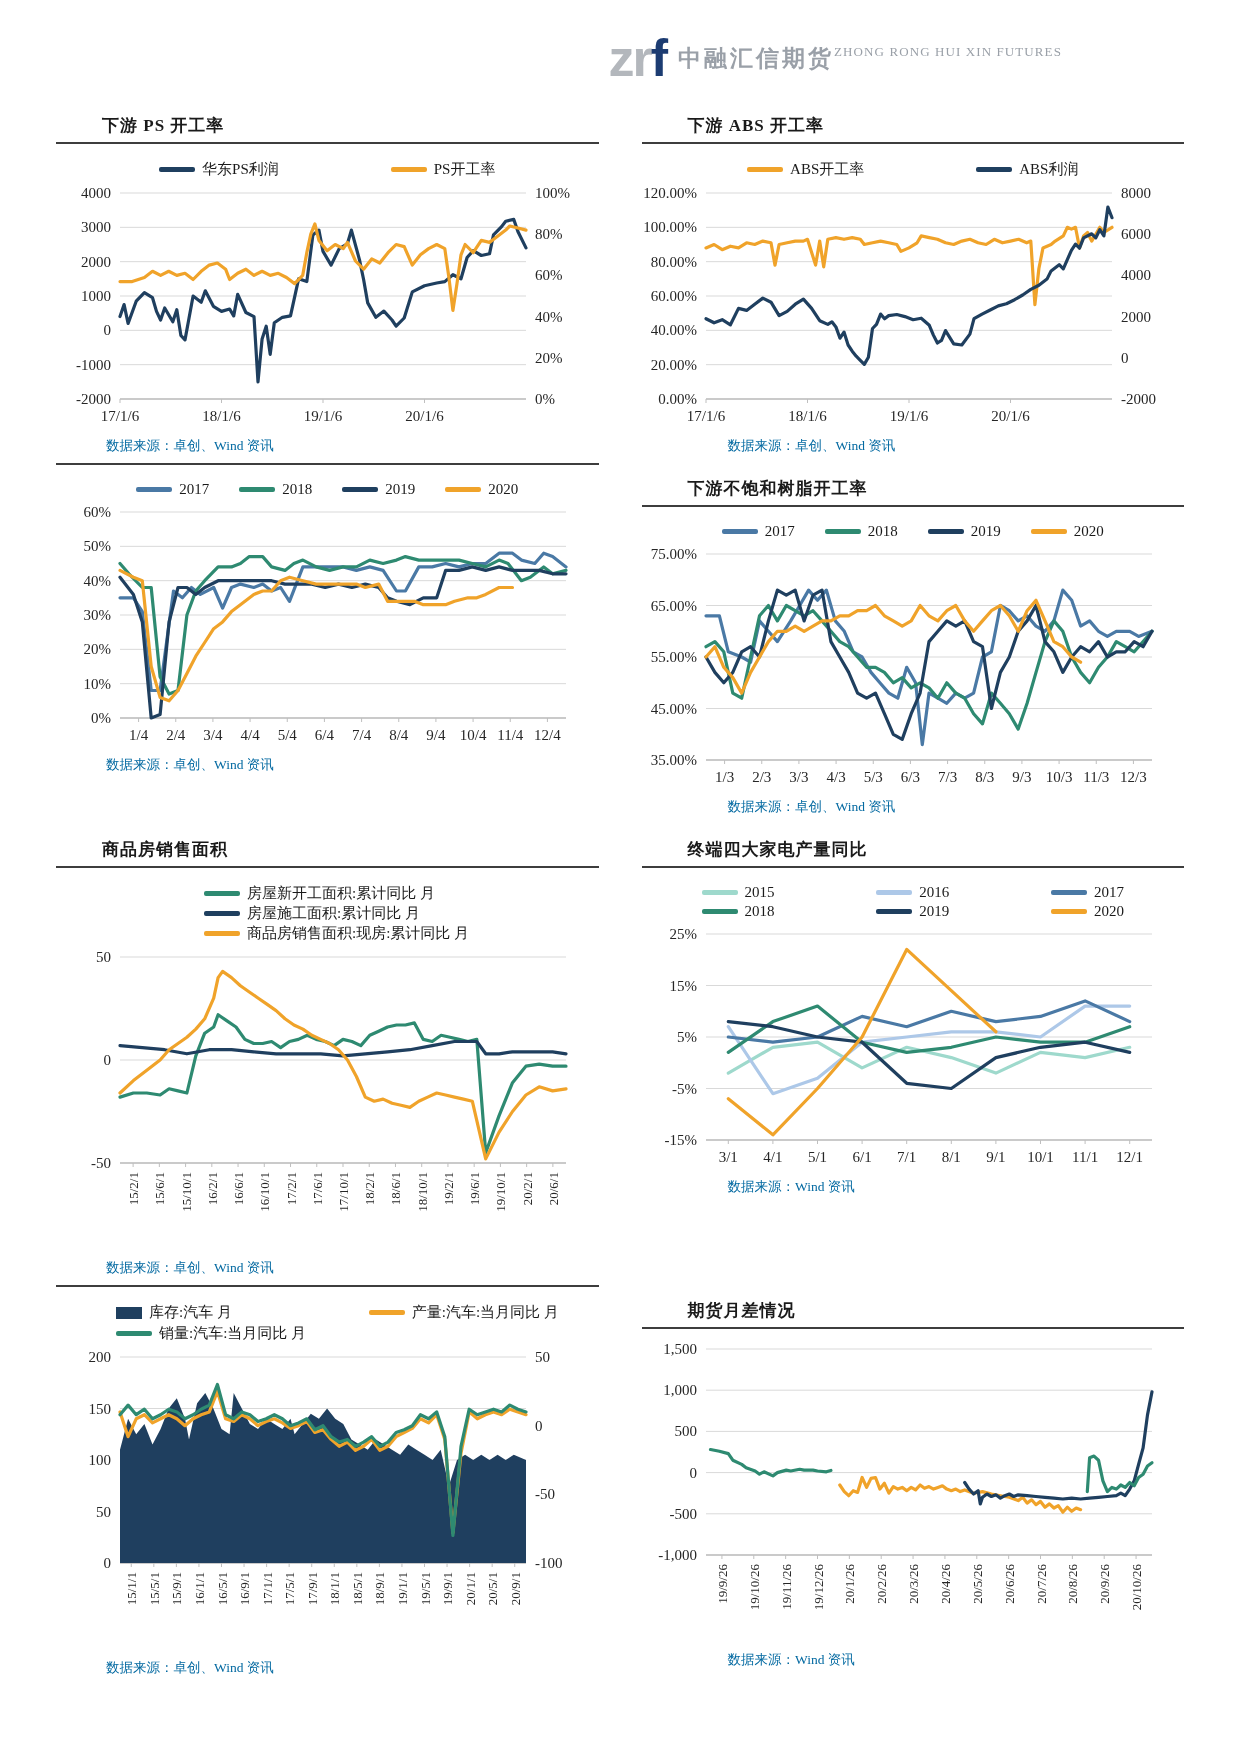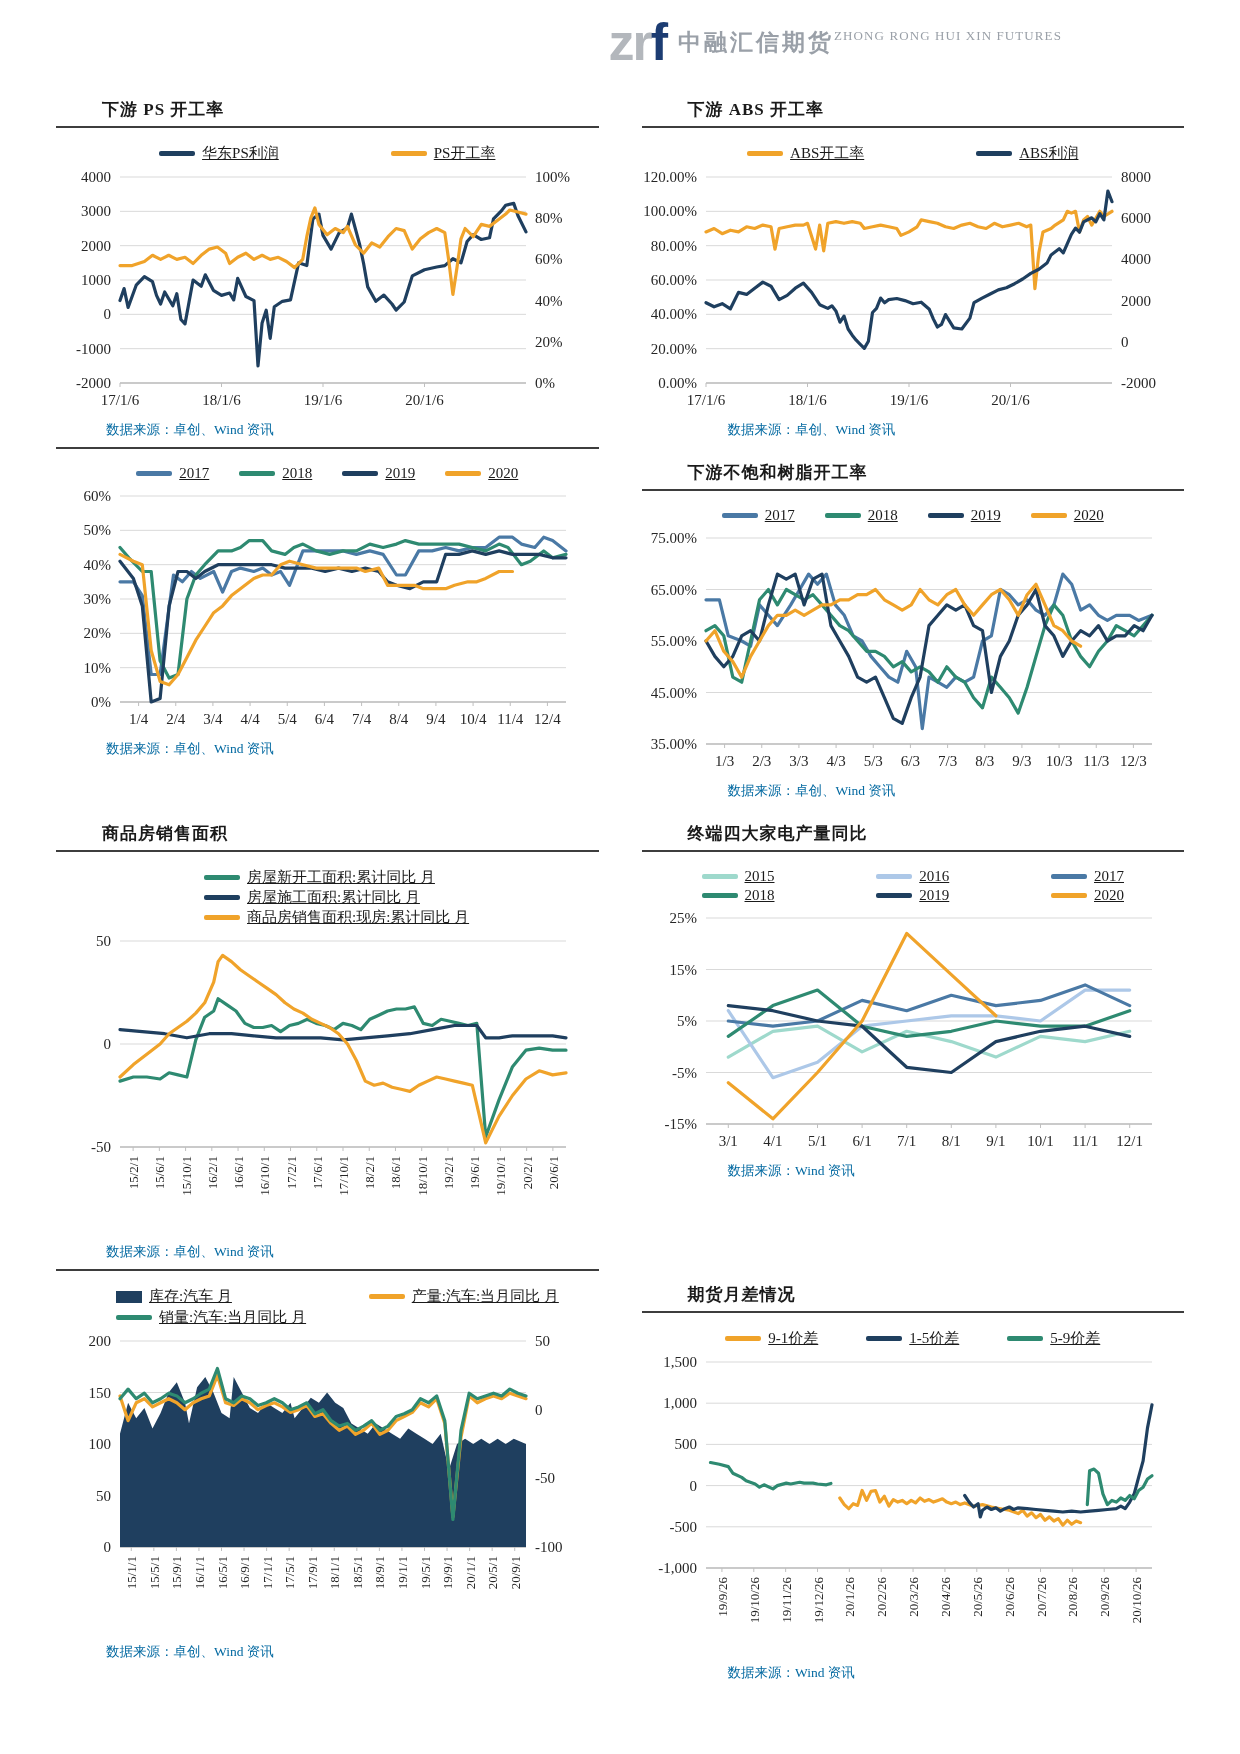--- a/index.html
+++ b/index.html
@@ -1,35 +1,35 @@
 <!DOCTYPE html>
 <html><head>
 <meta charset="utf-8">
 <style>
   html,body{margin:0;padding:0;background:#fff;}
   body{width:1240px;height:1754px;overflow:hidden;
        font-family:"Liberation Serif","DejaVu Serif",serif;color:#1a1a1a;}
-  .page{width:1240px;height:1288px;position:relative;box-sizing:border-box;padding-top:0;border-radius:9px;}
+  .page{width:1240px;height:1288px;position:relative;box-sizing:border-box;padding-top:16px;border-radius:9px;}
 
   
   .hdr{display:flex;justify-content:flex-end;padding-right:178px;height:84px;align-items:center;}
   .logo{display:flex;align-items:center;gap:10px;}
   .logo-mark{font-family:"Liberation Sans","DejaVu Sans",sans-serif;font-weight:bold;font-size:52px;line-height:1;}
   .logo-zr{color:#b3b7bc;letter-spacing:-2px;}
   .logo-f{color:#1c3c72;}
   .logo-text{display:flex;flex-direction:row;line-height:1.15;}
   .logo-cn{font-family:"Liberation Sans","DejaVu Sans",sans-serif;font-weight:bold;font-size:23px;color:#9aa0a8;letter-spacing:3px;}
   .logo-en{font-family:Liberation Serif, serif;font-size:13px;color:#9aa0a8;letter-spacing:1.1px;}
 
   
   .grid{display:grid;grid-template-columns:1fr 1fr;column-gap:43px;padding:0 56px;}
   .chart-block{min-width:0;}
   .chart-title{font-size:17px;font-weight:bold;margin:14px 0 5px 46px;letter-spacing:1px;}
   .title-rule{height:2px;background:#3d3d3d;margin-bottom:8px;}
-  .legend{margin:16px 0 0 0;text-decoration:underline;}
+  .legend{margin:16px 0 0 0;}
   .lg-item{display:inline-flex;align-items:center;font-size:15px;white-space:nowrap;}
   .sw-line{width:36px;height:4.5px;border-radius:2px;display:inline-block;margin-right:7px;}
   .sw-area{width:26px;height:12px;display:inline-block;margin-right:7px;}
   .lg-row2{display:flex;justify-content:center;column-gap:112px;}
   .lg-row3{display:flex;justify-content:center;column-gap:48px;}
   .lg-row4{display:flex;justify-content:center;column-gap:30px;}
   .lg-stack{display:flex;flex-direction:column;align-items:flex-start;padding-left:148px;gap:1px;}
   .lg-grid3{display:grid;grid-template-columns:repeat(3,auto);justify-content:space-between;padding:0 60px;row-gap:2px;}
   .lg-grid2{display:grid;grid-template-columns:1.1fr 1fr;justify-content:start;padding-left:60px;row-gap:2px;}
   .fig{margin-top:2px;}
@@ -488,34 +488,20 @@
             <text x="463.72222222222223" y="227" class="tick rot" text-anchor="end" transform="rotate(-90 463.72222222222223 227)">20/9/1</text>
             <path d="M64.0 218.0L64.0 104.7L72.1 73.8L80.2 89.3L88.4 78.9L96.5 99.6L104.6 84.1L112.7 63.5L120.8 53.2L129.0 73.8L133.0 94.4L141.1 58.3L149.3 48.1L157.4 63.5L165.5 84.1L173.6 89.3L177.7 48.1L185.8 63.5L193.9 78.9L202.0 84.1L210.2 73.8L218.3 78.9L226.4 84.1L234.5 73.8L238.6 89.3L246.7 78.9L254.8 68.7L262.9 73.8L271.1 63.5L279.2 73.8L287.3 78.9L295.4 94.4L303.5 99.6L311.7 104.7L319.8 94.4L327.9 99.6L336.0 104.7L344.1 109.8L352.3 99.6L360.4 104.7L368.5 109.8L376.6 115.0L384.7 104.7L392.9 140.8L401.0 115.0L409.1 109.8L417.2 115.0L425.3 109.8L433.5 115.0L441.6 109.8L449.7 115.0L457.8 109.8L470.0 115.0L470.0 218.0Z" fill="#1F3F5F" stroke="none"></path>
             <path d="M64.0 66.9L72.1 91.7L80.2 73.8L88.4 69.7L96.5 77.9L104.6 73.8L112.7 69.7L120.8 73.8L129.0 80.7L137.1 73.8L145.2 69.7L153.3 66.9L161.4 46.3L169.6 73.8L177.7 76.5L185.8 69.7L193.9 73.8L202.0 80.7L210.2 76.5L218.3 73.8L226.4 77.9L234.5 83.4L242.6 80.7L250.8 76.5L258.9 87.5L267.0 84.8L275.1 94.4L283.2 101.3L291.4 97.1L299.5 105.4L307.6 101.3L315.7 94.4L323.8 105.4L332.0 101.3L340.1 91.7L348.2 87.5L356.3 83.4L364.4 73.8L372.6 77.9L380.7 69.7L388.8 94.4L396.9 187.8L405.0 108.1L413.2 66.9L421.3 73.8L429.4 69.7L437.5 66.9L445.6 69.7L453.8 64.2L461.9 66.9L470.0 69.7" fill="none" stroke="#F0A32A" stroke-width="3.2" stroke-linejoin="round" stroke-linecap="round"></path>
             <path d="M64.0 69.7L72.1 60.1L80.2 69.7L88.4 64.2L96.5 73.8L104.6 69.7L112.7 64.2L120.8 66.9L129.0 73.8L137.1 69.7L145.2 64.2L153.3 60.1L161.4 39.5L169.6 69.7L177.7 73.8L185.8 66.9L193.9 69.7L202.0 76.5L210.2 73.8L218.3 69.7L226.4 73.8L234.5 80.7L242.6 77.9L250.8 73.8L258.9 84.8L267.0 80.7L275.1 91.7L283.2 97.1L291.4 94.4L299.5 101.3L307.6 97.1L315.7 91.7L323.8 101.3L332.0 97.1L340.1 87.5L348.2 84.8L356.3 80.7L364.4 69.7L372.6 73.8L380.7 66.9L388.8 91.7L396.9 190.5L405.0 101.3L413.2 64.2L421.3 69.7L429.4 66.9L437.5 64.2L445.6 66.9L453.8 60.1L461.9 64.2L470.0 66.9" fill="none" stroke="#2E8A71" stroke-width="3.2" stroke-linejoin="round" stroke-linecap="round"></path>
           </svg></div>
         <div class="source">数据来源：卓创、Wind 资讯</div>
       </div>
       <div class="chart-block">
         <h2 class="chart-title">期货月差情况</h2>
         <div class="title-rule"></div>
-        <div class="legend lg-row3">
-          <span class="lg-item">
-            <span class="sw-line" style="background: rgb(240, 163, 42);"></span>
-            <span>9-1价差</span>
-          </span>
-          <span class="lg-item">
-            <span class="sw-line" style="background: rgb(31, 63, 95);"></span>
-            <span>1-5价差</span>
-          </span>
-          <span class="lg-item">
-            <span class="sw-line" style="background: rgb(46, 138, 113);"></span>
-            <span>5-9价差</span>
-          </span>
-        </div>
         <div class="fig"><svg width="528" height="310" viewBox="0 0 528 310">
             <line x1="64" y1="12" x2="510" y2="12" stroke="#D9D9D9" stroke-width="1"></line>
             <text x="55" y="17" text-anchor="end" class="tick">1,500</text>
             <line x1="64" y1="53.19999999999999" x2="510" y2="53.19999999999999" stroke="#D9D9D9" stroke-width="1"></line>
             <text x="55" y="58.19999999999999" text-anchor="end" class="tick">1,000</text>
             <line x1="64" y1="94.4" x2="510" y2="94.4" stroke="#D9D9D9" stroke-width="1"></line>
             <text x="55" y="99.4" text-anchor="end" class="tick">500</text>
             <line x1="64" y1="135.6" x2="510" y2="135.6" stroke="#D9D9D9" stroke-width="1"></line>
             <text x="55" y="140.6" text-anchor="end" class="tick">0</text>
             <line x1="64" y1="176.8" x2="510" y2="176.8" stroke="#D9D9D9" stroke-width="1"></line>

